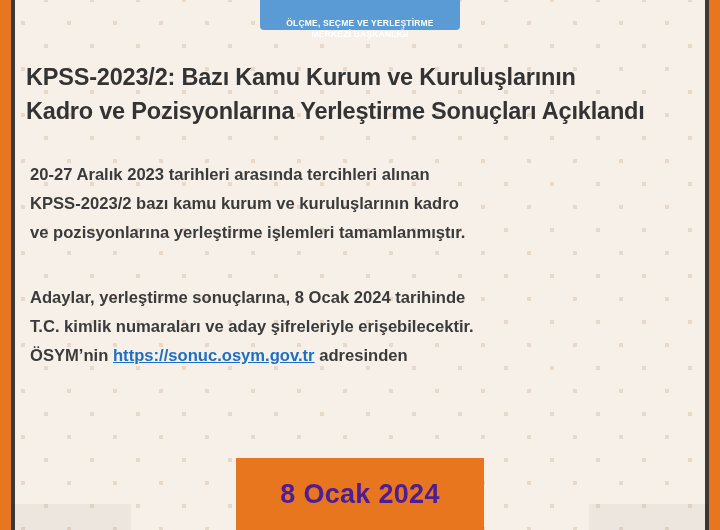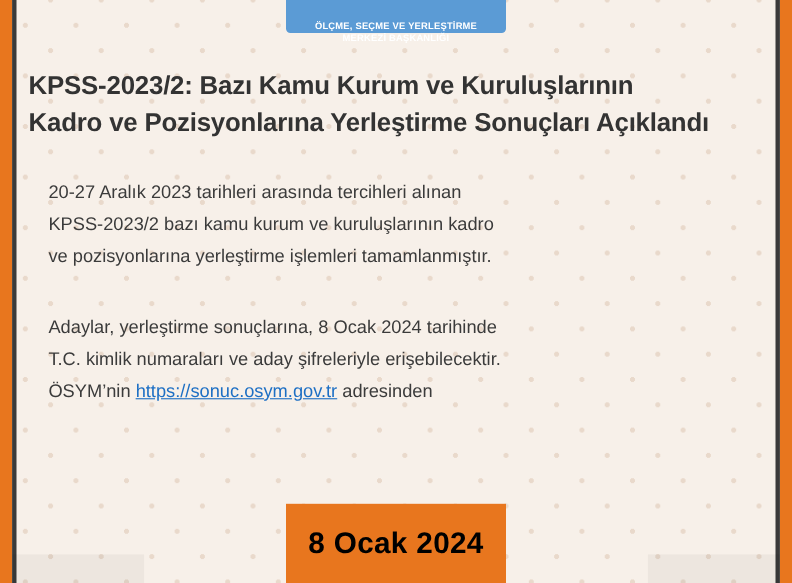--- a/index.html
+++ b/index.html
@@ -93,44 +93,44 @@
     font-weight: bold;
     line-height: 34px;
     color: #333333;
     letter-spacing: -.2px;
     padding: 0 26px;
   }
   .headline .hl-line { display: block; }
 
   .para {
     font-size: 16.6px;
-    font-weight: normal;
+    font-weight: bold;
     line-height: 29px;
     color: #3b3b3b;
-    padding: 0 44px;
+    padding: 0 30px;
   }
   .para .p-line { display: block; }
   .para.first { margin-top: 32px; }
   .para.second { margin-top: 36px; }
 
   .link {
     color: #1d6fc4;
     text-decoration: underline;
   }
 
   
   .date-badge {
     position: absolute;
     left: 50%;
     transform: translateX(-50%);
     bottom: 0;
-    width: 200px;
+    width: 248px;
     height: 72px;
     background: #e8761e;
-    color: #000000;
+    color: #4c1d95;
     font-size: 27px;
     font-weight: bold;
     display: flex;
     align-items: center;
     justify-content: center;
     letter-spacing: .3px;
   }
 
   
   .corner-shade {

